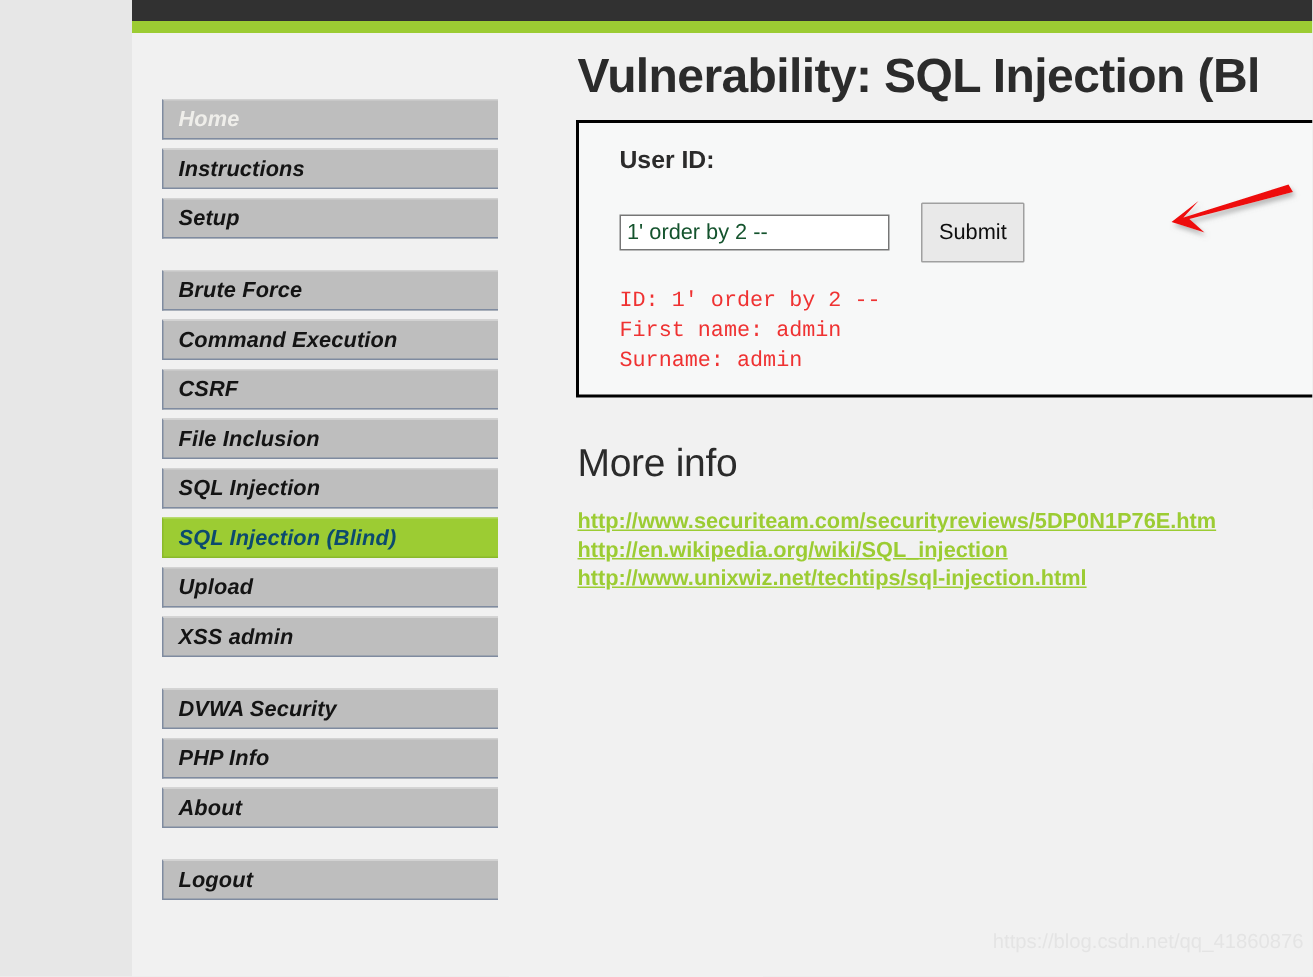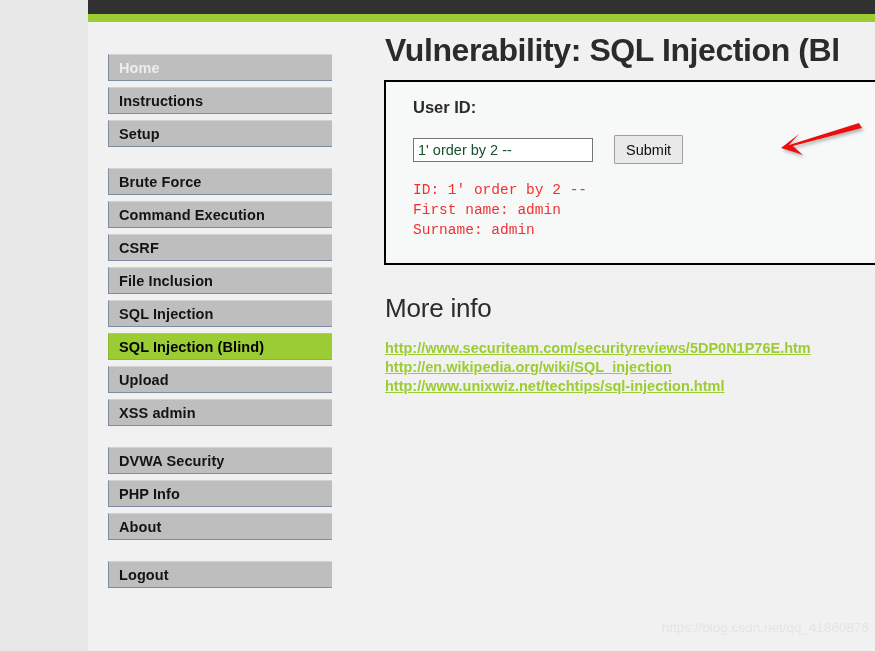--- a/index.html
+++ b/index.html
@@ -39,22 +39,23 @@
     left: 0; top: 14px;
     width: 787px;
     height: 8px;
     background: #9ccc33;
   }
 
   
   #sidebar {
     position: absolute;
     left: 20px;
-    top: 54px;
+    top: 66px;
     width: 240px;
+    font-style: italic;
   }
   .nav-group {
     margin: 0 0 21px 0;
   }
   .nav-group:last-child { margin-bottom: 12px; }
 
   .nav-item {
     box-sizing: border-box;
     width: 224px;
     height: 27px;
@@ -74,21 +75,21 @@
     user-select: none;
   }
   .nav-item:last-child { margin-bottom: 0; }
 
   .nav-item.disabled {
     color: #efeeea;
     cursor: default;
   }
   .nav-item.active {
     background: #9ccc33;
-    color: #000000;
+    color: #0c4a6e;
     border-left: 1px solid #8ab92c;
     border-bottom: 1px solid #8ab92c;
     border-top: 1px solid #a9d551;
   }
 
   
   #main {
     position: absolute;
     left: 296px;
     top: 28px;
@@ -137,21 +138,21 @@
     font-family: "Liberation Sans", sans-serif;
     font-size: 14.5px;
     color: #14532d;
     padding: 0 4px;
     outline: none;
   }
 
   #submit-button {
     box-sizing: border-box;
     margin-left: 21px;
-    height: 29px;
+    height: 40px;
     padding: 0 11px;
     border: 1px solid #a0a0a0;
     border-radius: 1px;
     background: #e9e9e9;
     font-family: "Liberation Sans", sans-serif;
     font-size: 14.5px;
     color: #0f0f0f;
     cursor: pointer;
   }
 

